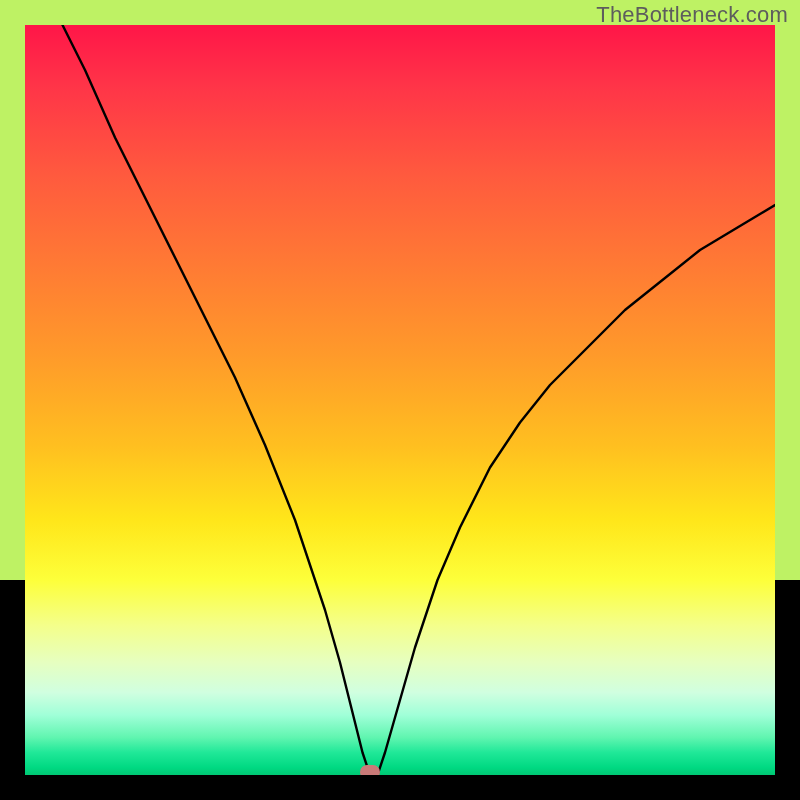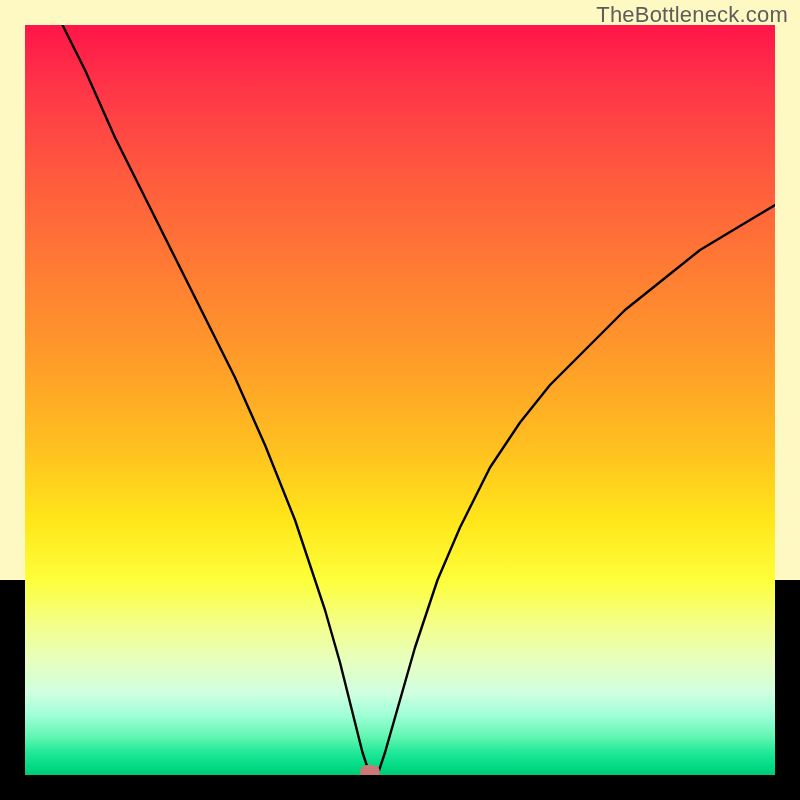--- a/index.html
+++ b/index.html
@@ -1,21 +1,21 @@
 <!DOCTYPE html>
 <html><head>
 <meta charset="utf-8">
 <style>
   * { margin: 0; padding: 0; box-sizing: border-box; }
   html, body { width: 800px; height: 800px; overflow: hidden; background: #000; }
   .container {
     position: relative;
     width: 800px;
     height: 580px;
-    background: #fef9c3;
+    background: #bef264;
   }
   .watermark {
     position: absolute;
     top: 2px;
     right: 12px;
     font-family: Arial, sans-serif;
     font-size: 22px;
     font-weight: 500;
     color: #5d5d5d;
     letter-spacing: 0.2px;

